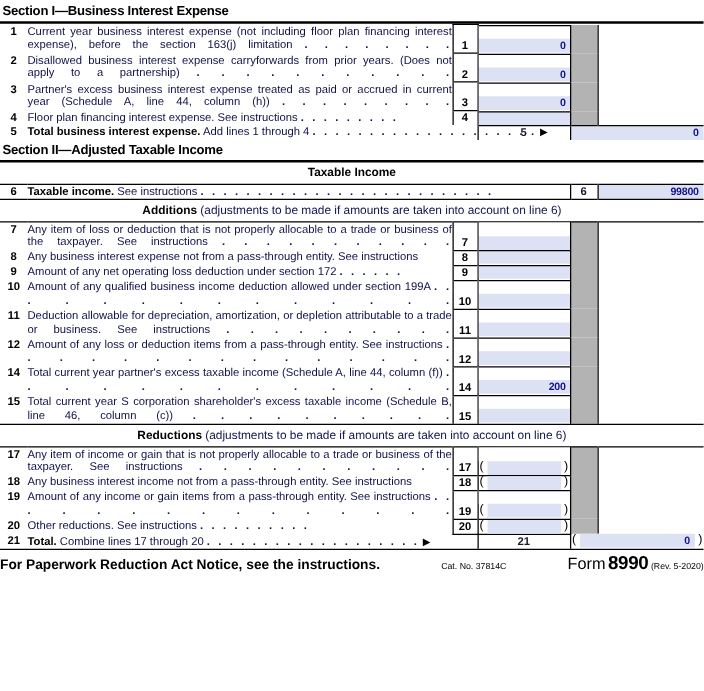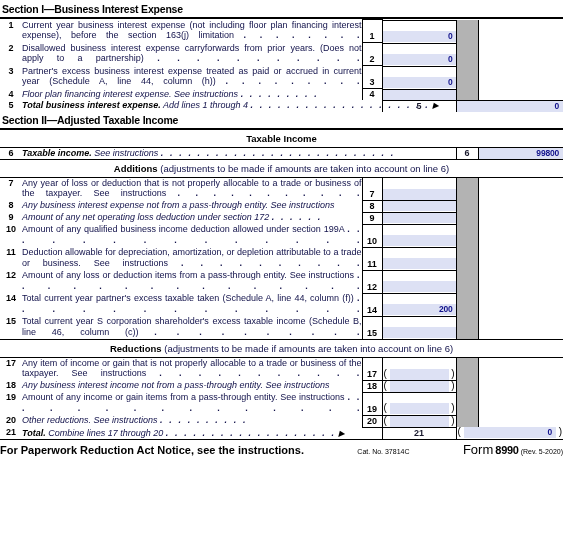--- a/index.html
+++ b/index.html
@@ -40,21 +40,21 @@
   .lineno {
     font-size: 9px; font-weight: bold; text-align: center;
     padding-top: 2px; color: #000;
   }
   .desc {
     font-size: 9px; line-height: 10.6px;
     padding: 1px 3px 1px 3px;
     text-align: justify; text-align-last: justify;
     color: #11114a;
   }
-  .desc.nojust { text-align: center; text-align-last: left; font-style: italic; }
+  .desc.nojust { text-align: center; text-align-last: left; }
   .desc b { color: #000; }
   .leader { letter-spacing: 2.1px; color: #11114a; font-weight: bold; }
 
   
   .numbox {
     border-left: 1.3px solid #000;
     border-right: 1.3px solid #000;
     font-size: 9px; font-weight: bold; text-align: center;
     color: #000;
     position: relative;
@@ -105,21 +105,21 @@
 
   
   .footer {
     width: 563px; display: flex; align-items: baseline;
     border-top: 1.6px solid #000; padding-top: 2px; margin-top: 0px;
   }
   .foot-left { font-size: 11px; font-weight: bold; color: #000; flex: 0 0 auto; }
   .foot-mid  { flex: 1 1 auto; text-align: center; font-size: 7px; color: #000; }
   .foot-right{ flex: 0 0 auto; font-size: 7.5px; color: #000; text-align: right; }
   .foot-right .fw { font-size: 13px; }
-  .foot-right .fnum { font-size: 11px; font-weight: bold; letter-spacing: -0.3px; }
+  .foot-right .fnum { font-size: 15px; font-weight: bold; letter-spacing: -0.3px; }
   .foot-right .frev { font-size: 7px; }
 </style>
 </head>
 <body>
 
 <div class="section-hd hdr-rule">Section I—Business Interest Expense</div>
 
 <table class="ftable">
 
   <tbody>
@@ -240,21 +240,21 @@
   <b>Additions</b>
   <span>(adjustments to be made if amounts are taken into account on line 6)</span>
 </div>
 
 <table class="ftable" style="border-top:1.3px solid #000">
 
   <tbody>
       <tr>
     <td class="c-num lineno">7</td>
     <td class="c-desc desc">
-      <span>Any year of loss or deduction that is not properly allocable to a trade or business of the taxpayer. See instructions</span>
+      <span>Any item of loss or deduction that is not properly allocable to a trade or business of the taxpayer. See instructions</span>
       <span class="leader">. . . . . . . . . . .</span>
     </td>
     <td class="c-lnbox numbox">
       <div class="blank" style="background:transparent"></div>
       <div style="line-height:11px">7</div>
     </td>
     <td class="c-fld fieldcell">
       <div class="blank"></div>
       <div class="entry"></div>
     </td>
@@ -344,21 +344,21 @@
       <div class="entry"></div>
     </td>
     <td class="c-gray graycol"></td>
     <td class="c-right"></td>
   </tr>
 
 
   <tr>
     <td class="c-num lineno">14</td>
     <td class="c-desc desc">
-      <span>Total current year partner's excess taxable taken (Schedule A, line 44, column (f))</span>
+      <span>Total current year partner's excess taxable income (Schedule A, line 44, column (f))</span>
       <span class="leader">. . . . . . . . . . . . .</span>
     </td>
     <td class="c-lnbox numbox topline">
       <div class="blank" style="background:transparent"></div>
       <div style="line-height:11px">14</div>
     </td>
     <td class="c-fld fieldcell">
       <div class="blank hrule"></div>
       <div class="entry">200</div>
     </td>

